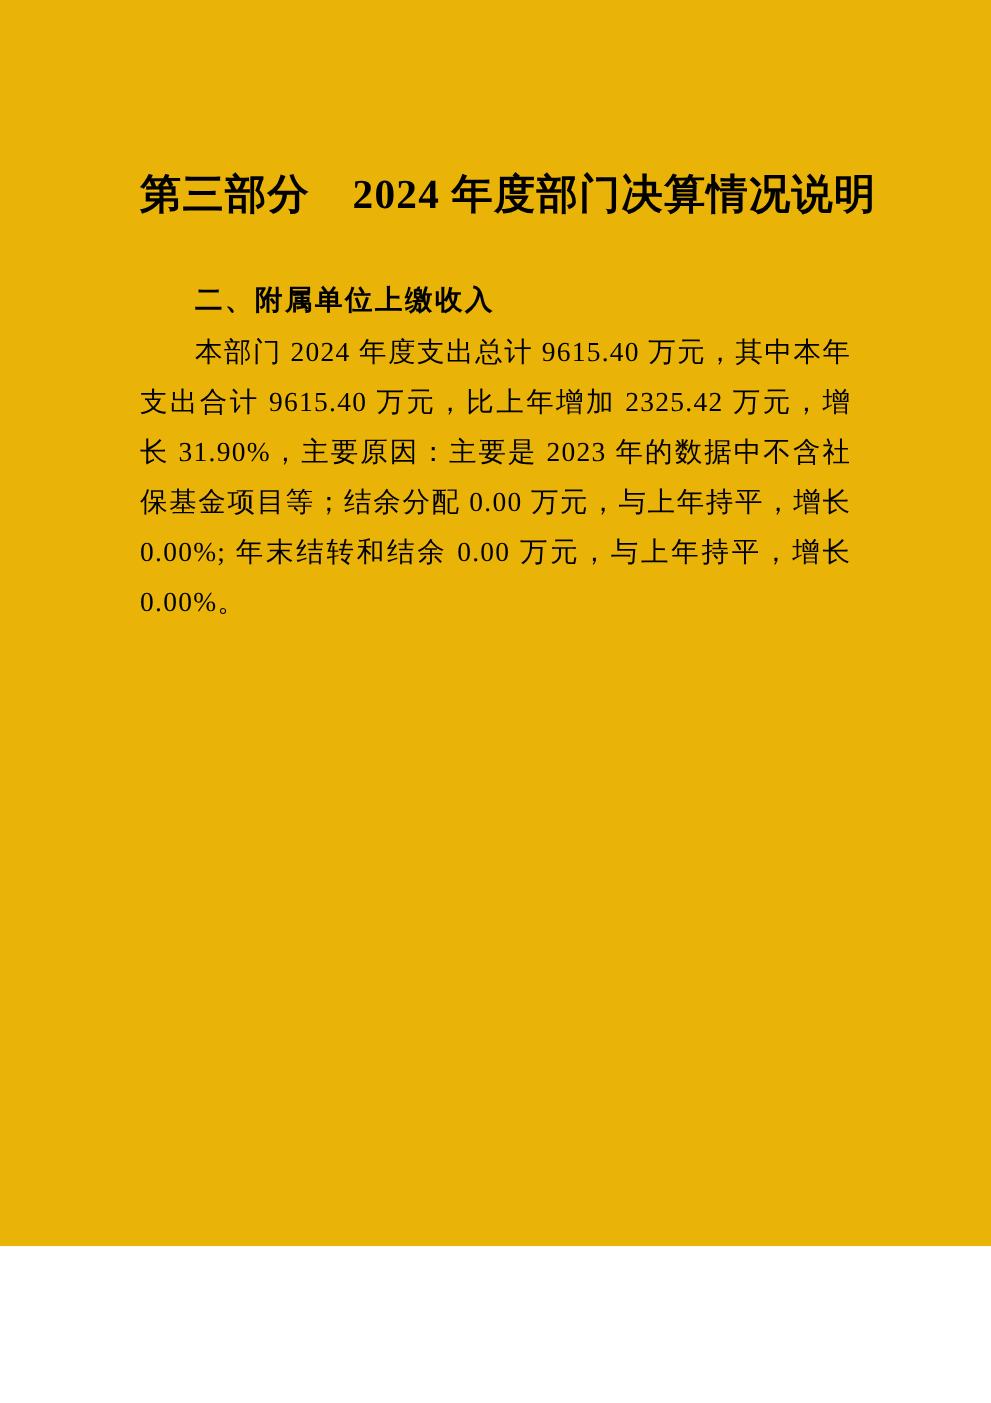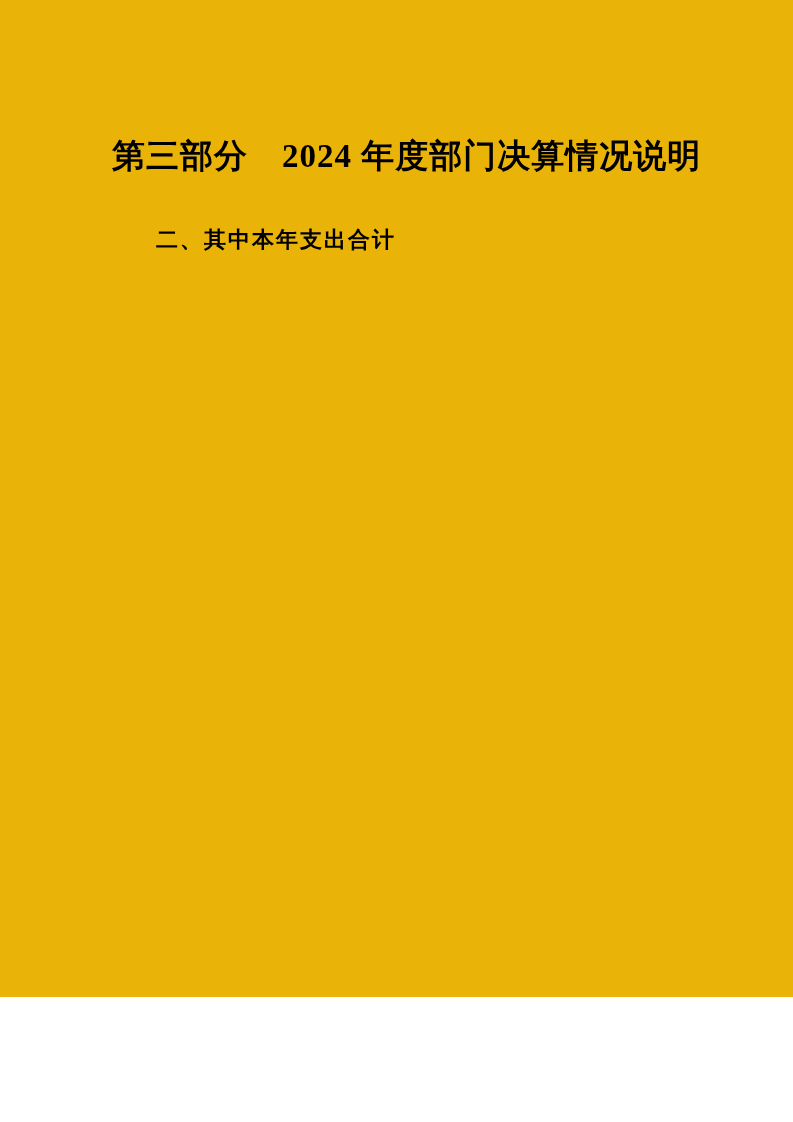--- a/index.html
+++ b/index.html
@@ -76,20 +76,21 @@
 <body>
 
 <div class="page">
   <div class="content">
 
     <h1 class="doc-title">第三部分　2024 年度部门决算情况说明</h1>
 
 
 
 
-    <h2 class="section-heading second">二、其中本年支出合计</h2>
+    <h2 class="section-heading second">二、附属单位上缴收入</h2>
 
+    <p class="body-para">本部门 2024 年度支出总计 9615.40 万元，其中本年支出合计 9615.40 万元，比上年增加 2325.42 万元，增长 31.90%，主要原因：主要是 2023 年的数据中不含社保基金项目等；结余分配 0.00 万元，与上年持平，增长 0.00%; 年末结转和结余 0.00 万元，与上年持平，增长 0.00%。</p>
 
 
   </div>
 
   <div class="page-footer">— 30 —</div>
 </div>
 
 </body></html>

